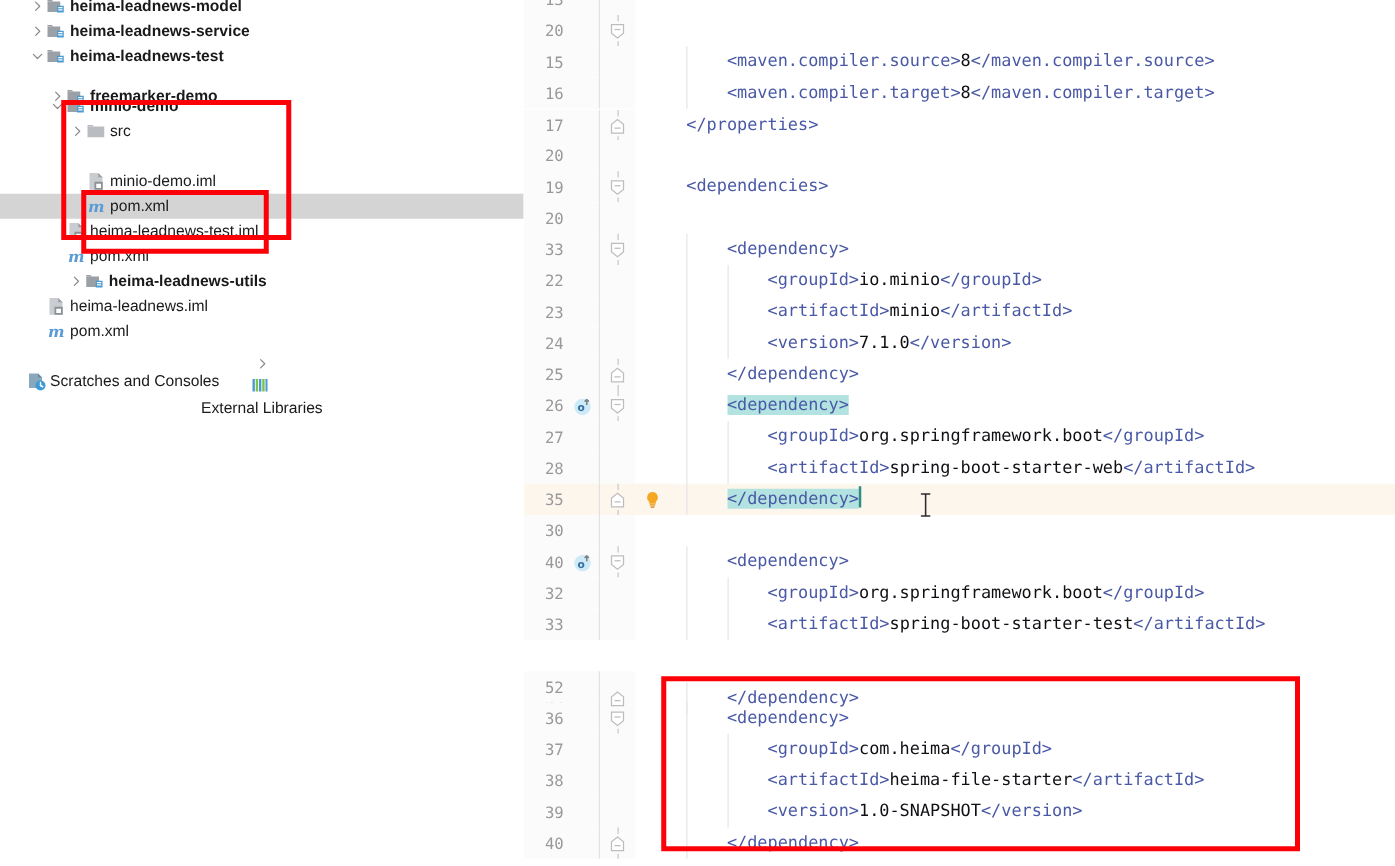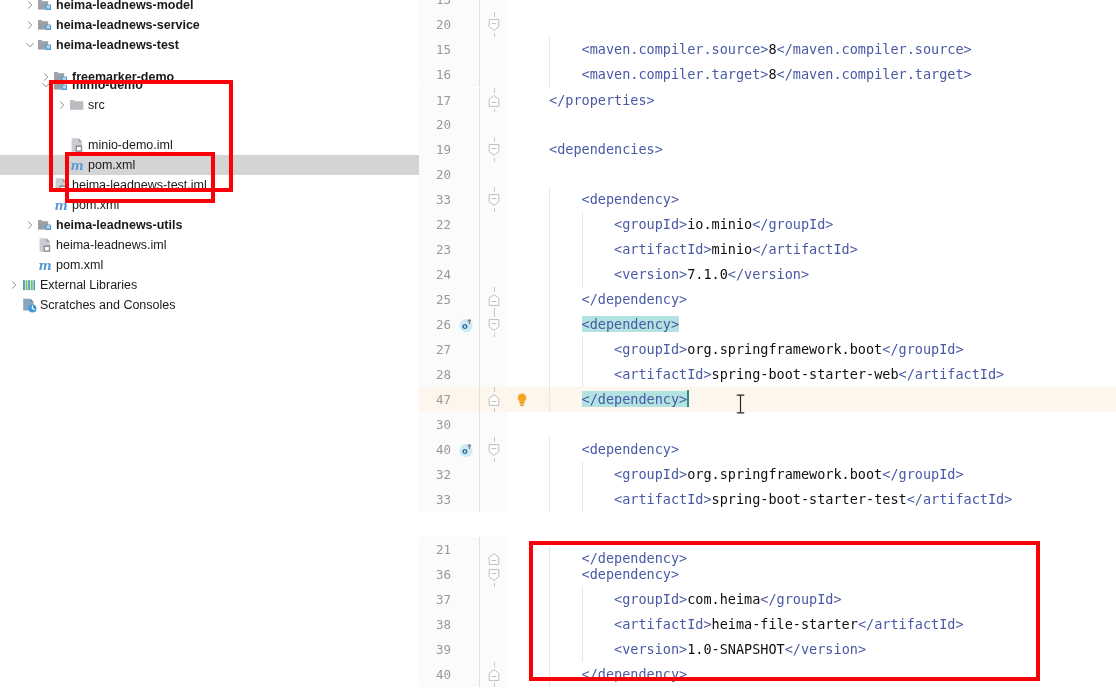--- a/index.html
+++ b/index.html
@@ -289,21 +289,21 @@
       <div class="tree-row" style="position: absolute; left: 0px; right: 0px; top: 195px;">
         <div style="width: 40px; flex: 0 0 40px;"></div>
         <span class="arrow empty"></span>
         <span class="ic">
           <svg width="16" height="16" viewBox="0 0 16 16" class="svgicon">
             <text x="8" y="12.6" font-family="DejaVu Serif, serif" font-size="12.5" font-style="italic" font-weight="bold" fill="#5b9bd5" text-anchor="middle">m</text>
           </svg>
         </span>
         <span class="label">pom.xml</span>
       </div>
-      <div class="tree-row" style="position: absolute; left: 0px; right: 0px; top: 215px;">
+      <div class="tree-row" style="position: absolute; left: 0px; right: 0px; top: 215px; padding-left: 31px;">
         <div style="width: 24px; flex: 0 0 24px;"></div>
         <span class="arrow">
           <svg width="16" height="16" viewBox="0 0 16 16" class="svgicon">
             <path d="M6 3.6 L10.4 8 L6 12.4" stroke="#8a8a8a" stroke-width="1.3" fill="none" stroke-linecap="round" stroke-linejoin="round"></path>
           </svg>
         </span>
         <span class="ic">
           <svg width="16" height="16" viewBox="0 0 16 16" class="svgicon">
             <path d="M1 4.2 L1 12.6 L11.2 12.6 L11.2 4.2 Z" fill="#9aa0a6"></path>
             <path d="M1 4.2 L1 3 L4.6 3 L5.6 4.2 Z" fill="#9aa0a6"></path>
@@ -330,21 +330,21 @@
       <div class="tree-row" style="position: absolute; left: 0px; right: 0px; top: 255px;">
         <div style="width: 24px; flex: 0 0 24px;"></div>
         <span class="arrow empty"></span>
         <span class="ic">
           <svg width="16" height="16" viewBox="0 0 16 16" class="svgicon">
             <text x="8" y="12.6" font-family="DejaVu Serif, serif" font-size="12.5" font-style="italic" font-weight="bold" fill="#5b9bd5" text-anchor="middle">m</text>
           </svg>
         </span>
         <span class="label">pom.xml</span>
       </div>
-      <div class="tree-row" style="position: absolute; left: 0px; right: 0px; top: 275px;">
+      <div class="tree-row" style="position: absolute; left: 0px; right: 0px; top: 275px; flex-direction: column;">
         <div style="width: 8px; flex: 0 0 8px;"></div>
         <span class="arrow">
           <svg width="16" height="16" viewBox="0 0 16 16" class="svgicon">
             <path d="M6 3.6 L10.4 8 L6 12.4" stroke="#8a8a8a" stroke-width="1.3" fill="none" stroke-linecap="round" stroke-linejoin="round"></path>
           </svg>
         </span>
         <span class="ic">
           <svg width="16" height="16" viewBox="0 0 16 16" class="svgicon">
             <rect x="2" y="3.2" width="1.9" height="10" fill="#4a9ad4"></rect>
             <rect x="4.6" y="3.2" width="1.9" height="10" fill="#7fc24a"></rect>
@@ -402,21 +402,21 @@
       <div class="code-line" style="position: absolute; left: 0px; right: 0px; top: 312px;"><div class="gutter"><div class="lnum">26</div><div class="gmark"><svg width="16" height="16" viewBox="0 0 16 16" class="svgicon">
               <circle cx="8" cy="8.6" r="6.6" fill="#cfeaf7"></circle>
               <text x="7" y="12.2" font-family="DejaVu Sans, sans-serif" font-size="8.5" font-weight="bold" fill="#2f6f9f" text-anchor="middle">o</text>
               <path d="M11.4 6.6 L11.4 2.6 M10.1 3.9 L11.4 2.6 L12.7 3.9" stroke="#7a8288" stroke-width="1.25" fill="none" stroke-linecap="round" stroke-linejoin="round"></path>
             </svg></div></div><div class="foldcol"><div class="foldline"></div><span style="position: relative; z-index: 2; background: rgb(251, 251, 251);"><svg width="16" height="16" viewBox="0 0 16 16" class="svgicon">
               <path d="M3.2 2.6 L12.8 2.6 L12.8 9.6 L8 13.4 L3.2 9.6 Z" fill="#ffffff" stroke="#bdbdbd" stroke-width="1"></path>
               <rect x="5.6" y="6.1" width="4.8" height="1" fill="#bdbdbd"></rect>
             </svg></span></div><div class="bulbcol"></div><div class="codetext"><div class="iguide" style="left: 14px;"></div><span>    </span><span class="tag hl-match">&lt;dependency&gt;</span></div></div>
       <div class="code-line" style="position: absolute; left: 0px; right: 0px; top: 337px;"><div class="gutter"><div class="lnum">27</div></div><div class="foldcol"></div><div class="bulbcol"></div><div class="codetext"><div class="iguide" style="left: 14px;"></div><div class="iguide" style="left: 46.6px;"></div><span>        </span><span class="tag">&lt;groupId&gt;</span><span class="txt">org.springframework.boot</span><span class="tag">&lt;/groupId&gt;</span></div></div>
       <div class="code-line" style="position: absolute; left: 0px; right: 0px; top: 362px;"><div class="gutter"><div class="lnum">28</div></div><div class="foldcol"></div><div class="bulbcol"></div><div class="codetext"><div class="iguide" style="left: 14px;"></div><div class="iguide" style="left: 46.6px;"></div><span>        </span><span class="tag">&lt;artifactId&gt;</span><span class="txt">spring-boot-starter-web</span><span class="tag">&lt;/artifactId&gt;</span></div></div>
-      <div class="code-line current" style="position: absolute; left: 0px; right: 0px; top: 387px;"><div class="gutter"><div class="lnum">47</div></div><div class="foldcol"><div class="foldline"></div><span style="position: relative; z-index: 2; background: rgb(253, 246, 236);"><svg width="16" height="16" viewBox="0 0 16 16" class="svgicon">
+      <div class="code-line current" style="position: absolute; left: 0px; right: 0px; top: 387px;"><div class="gutter"><div class="lnum">35</div></div><div class="foldcol"><div class="foldline"></div><span style="position: relative; z-index: 2; background: rgb(253, 246, 236);"><svg width="16" height="16" viewBox="0 0 16 16" class="svgicon">
               <path d="M3.2 13.4 L12.8 13.4 L12.8 6.4 L8 2.6 L3.2 6.4 Z" fill="#ffffff" stroke="#bdbdbd" stroke-width="1"></path>
               <rect x="5.6" y="9" width="4.8" height="1" fill="#bdbdbd"></rect>
             </svg></span></div><div class="bulbcol"><span><svg width="16" height="16" viewBox="0 0 16 16" class="svgicon">
               <path d="M8 1.6 a4.3 4.3 0 0 0 -2.6 7.7 l0 1.6 l5.2 0 l0 -1.6 A4.3 4.3 0 0 0 8 1.6 Z" fill="#f5a623"></path>
               <rect x="5.7" y="11.3" width="4.6" height="1.1" rx="0.5" fill="#e08e10"></rect>
               <rect x="6.3" y="13" width="3.4" height="1.1" rx="0.5" fill="#e08e10"></rect>
             </svg></span></div><div class="codetext"><div class="iguide" style="left: 14px;"></div><span>    </span><span class="tag hl-match">&lt;/dependency&gt;</span><span class="caret"></span></div></div>
       <div class="code-line" style="position: absolute; left: 0px; right: 0px; top: 412px; align-items: flex-end;"><div class="gutter"><div class="lnum">30</div></div><div class="foldcol"></div><div class="bulbcol"></div><div class="codetext"><span></span></div></div>
       <div class="code-line" style="position: absolute; left: 0px; right: 0px; top: 437px;"><div class="gutter"><div class="lnum">40</div><div class="gmark"><svg width="16" height="16" viewBox="0 0 16 16" class="svgicon">
               <circle cx="8" cy="8.6" r="6.6" fill="#cfeaf7"></circle>
@@ -425,21 +425,21 @@
             </svg></div></div><div class="foldcol"><div class="foldline"></div><span style="position: relative; z-index: 2; background: rgb(251, 251, 251);"><svg width="16" height="16" viewBox="0 0 16 16" class="svgicon">
               <path d="M3.2 2.6 L12.8 2.6 L12.8 9.6 L8 13.4 L3.2 9.6 Z" fill="#ffffff" stroke="#bdbdbd" stroke-width="1"></path>
               <rect x="5.6" y="6.1" width="4.8" height="1" fill="#bdbdbd"></rect>
             </svg></span></div><div class="bulbcol"></div><div class="codetext"><div class="iguide" style="left: 14px;"></div><span>    </span><span class="tag">&lt;dependency&gt;</span></div></div>
       <div class="code-line" style="position: absolute; left: 0px; right: 0px; top: 462px;"><div class="gutter"><div class="lnum">32</div></div><div class="foldcol"></div><div class="bulbcol"></div><div class="codetext"><div class="iguide" style="left: 14px;"></div><div class="iguide" style="left: 46.6px;"></div><span>        </span><span class="tag">&lt;groupId&gt;</span><span class="txt">org.springframework.boot</span><span class="tag">&lt;/groupId&gt;</span></div></div>
       <div class="code-line" style="position: absolute; left: 0px; right: 0px; top: 487px;"><div class="gutter"><div class="lnum">33</div></div><div class="foldcol"></div><div class="bulbcol"></div><div class="codetext"><div class="iguide" style="left: 14px;"></div><div class="iguide" style="left: 46.6px;"></div><span>        </span><span class="tag">&lt;artifactId&gt;</span><span class="txt">spring-boot-starter-test</span><span class="tag">&lt;/artifactId&gt;</span></div></div>
       <div class="code-line" style="position: absolute; left: 0px; right: 0px; top: 512px; margin-top: 34px;"><div class="gutter"><div class="lnum">34</div></div><div class="foldcol"><div class="foldline"></div><span style="position: relative; z-index: 2; background: rgb(251, 251, 251);"><svg width="16" height="16" viewBox="0 0 16 16" class="svgicon">
               <path d="M3.2 13.4 L12.8 13.4 L12.8 6.4 L8 2.6 L3.2 6.4 Z" fill="#ffffff" stroke="#bdbdbd" stroke-width="1"></path>
               <rect x="5.6" y="9" width="4.8" height="1" fill="#bdbdbd"></rect>
             </svg></span></div><div class="bulbcol"></div><div class="codetext"><div class="iguide" style="left: 14px;"></div><span>    </span><span class="tag">&lt;/dependency&gt;</span></div></div>
-      <div class="code-line" style="position: absolute; left: 0px; right: 0px; top: 537px;"><div class="gutter"><div class="lnum">21</div></div><div class="foldcol"></div><div class="bulbcol"></div><div class="codetext"><span></span></div></div>
+      <div class="code-line" style="position: absolute; left: 0px; right: 0px; top: 537px;"><div class="gutter"><div class="lnum">52</div></div><div class="foldcol"></div><div class="bulbcol"></div><div class="codetext"><span></span></div></div>
       <div class="code-line" style="position: absolute; left: 0px; right: 0px; top: 562px;"><div class="gutter"><div class="lnum">36</div></div><div class="foldcol"><div class="foldline"></div><span style="position: relative; z-index: 2; background: rgb(251, 251, 251);"><svg width="16" height="16" viewBox="0 0 16 16" class="svgicon">
               <path d="M3.2 2.6 L12.8 2.6 L12.8 9.6 L8 13.4 L3.2 9.6 Z" fill="#ffffff" stroke="#bdbdbd" stroke-width="1"></path>
               <rect x="5.6" y="6.1" width="4.8" height="1" fill="#bdbdbd"></rect>
             </svg></span></div><div class="bulbcol"></div><div class="codetext"><div class="iguide" style="left: 14px;"></div><span>    </span><span class="tag">&lt;dependency&gt;</span></div></div>
       <div class="code-line" style="position: absolute; left: 0px; right: 0px; top: 587px;"><div class="gutter"><div class="lnum">37</div></div><div class="foldcol"></div><div class="bulbcol"></div><div class="codetext"><div class="iguide" style="left: 14px;"></div><div class="iguide" style="left: 46.6px;"></div><span>        </span><span class="tag">&lt;groupId&gt;</span><span class="txt">com.heima</span><span class="tag">&lt;/groupId&gt;</span></div></div>
       <div class="code-line" style="position: absolute; left: 0px; right: 0px; top: 612px;"><div class="gutter"><div class="lnum">38</div></div><div class="foldcol"></div><div class="bulbcol"></div><div class="codetext"><div class="iguide" style="left: 14px;"></div><div class="iguide" style="left: 46.6px;"></div><span>        </span><span class="tag">&lt;artifactId&gt;</span><span class="txt">heima-file-starter</span><span class="tag">&lt;/artifactId&gt;</span></div></div>
       <div class="code-line" style="position: absolute; left: 0px; right: 0px; top: 637px;"><div class="gutter"><div class="lnum">39</div></div><div class="foldcol"></div><div class="bulbcol"></div><div class="codetext"><div class="iguide" style="left: 14px;"></div><div class="iguide" style="left: 46.6px;"></div><span>        </span><span class="tag">&lt;version&gt;</span><span class="txt">1.0-SNAPSHOT</span><span class="tag">&lt;/version&gt;</span></div></div>
       <div class="code-line" style="position: absolute; left: 0px; right: 0px; top: 662px;"><div class="gutter"><div class="lnum">40</div></div><div class="foldcol"><div class="foldline"></div><span style="position: relative; z-index: 2; background: rgb(251, 251, 251);"><svg width="16" height="16" viewBox="0 0 16 16" class="svgicon">
               <path d="M3.2 13.4 L12.8 13.4 L12.8 6.4 L8 2.6 L3.2 6.4 Z" fill="#ffffff" stroke="#bdbdbd" stroke-width="1"></path>
               <rect x="5.6" y="9" width="4.8" height="1" fill="#bdbdbd"></rect>

